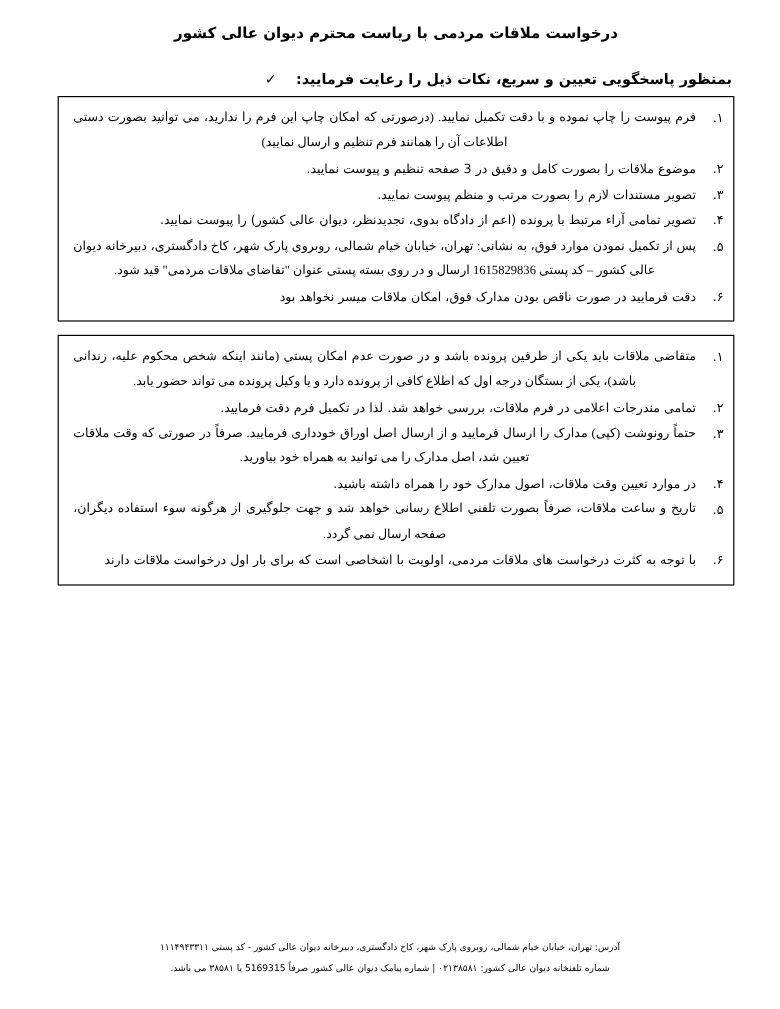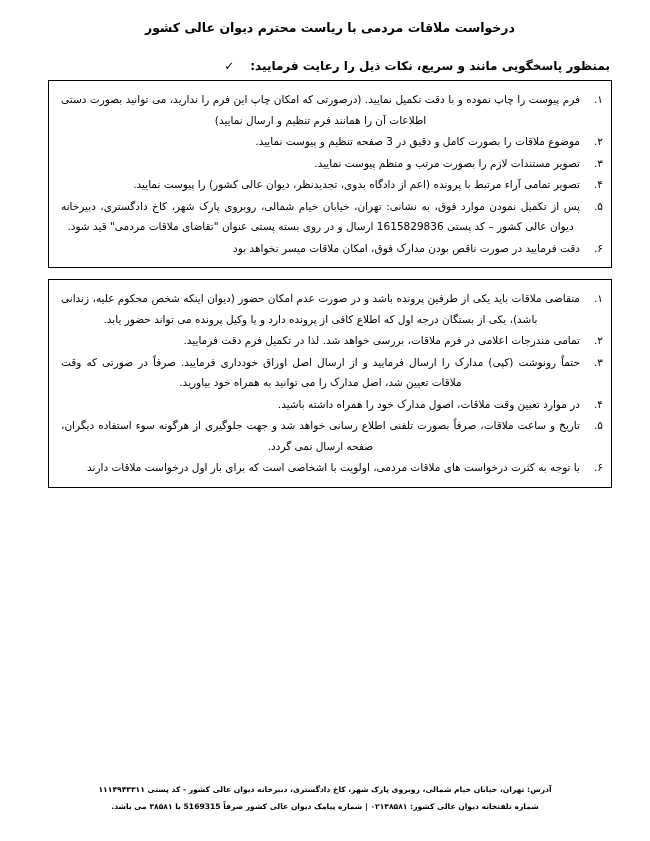--- a/index.html
+++ b/index.html
@@ -49,49 +49,50 @@
   }
   .item-num {
     flex: 0 0 16px;
     text-align: right;
     white-space: nowrap;
   }
   .item-text { flex: 1; text-align: right; }
   .item.center-last .item-text {
     text-align: justify;
     text-align-last: center;
+    font-family: Liberation Serif, serif;
   }
 
   .notes-heading {
     font-weight: bold;
     font-size: 11.5px;
     line-height: 22px;
     margin-bottom: 2px;
   }
 
   .footer {
     position: absolute;
     top: 781px;
     left: 0;
     width: 100%;
     text-align: center;
     font-size: 7.6px;
-    font-weight: bold;
+    font-weight: normal;
     line-height: 17px;
   }
 </style>
 </head>
 <body>
 
 <div class="page">
 
   <div class="doc-title">درخواست ملاقات مردمی با ریاست محترم دیوان عالی کشور</div>
 
   <div class="heading-row">
-    <span>بمنظور پاسخگویی مانند و سریع، نکات ذیل را رعایت فرمایید:</span>
+    <span>بمنظور پاسخگویی تعیین و سریع، نکات ذیل را رعایت فرمایید:</span>
     <span class="check">✓</span>
   </div>
 
   <div class="box">
     <div class="item center-last">
       <span class="item-num">۱.</span>
       <span class="item-text">فرم پیوست را چاپ نموده و با دقت تکمیل نمایید. (درصورتی که امکان چاپ این فرم را ندارید، می توانید بصورت دستی اطلاعات آن را همانند فرم تنظیم و ارسال نمایید)</span>
     </div>
     <div class="item">
       <span class="item-num">۲.</span>
@@ -111,21 +112,21 @@
     </div>
     <div class="item">
       <span class="item-num">۶.</span>
       <span class="item-text">دقت فرمایید در صورت ناقص بودن مدارک فوق، امکان ملاقات میسر نخواهد بود</span>
     </div>
   </div>
 
   <div class="box">
     <div class="item center-last">
       <span class="item-num">۱.</span>
-      <span class="item-text">متقاضی ملاقات باید یکی از طرفین پرونده باشد و در صورت عدم امکان حضور (دیوان اینکه شخص محکوم علیه، زندانی باشد)، یکی از بستگان درجه اول که اطلاع کافی از پرونده دارد و یا وکیل پرونده می تواند حضور یابد.</span>
+      <span class="item-text">متقاضی ملاقات باید یکی از طرفین پرونده باشد و در صورت عدم امکان پستی (مانند اینکه شخص محکوم علیه، زندانی باشد)، یکی از بستگان درجه اول که اطلاع کافی از پرونده دارد و یا وکیل پرونده می تواند حضور یابد.</span>
     </div>
     <div class="item">
       <span class="item-num">۲.</span>
       <span class="item-text">تمامی مندرجات اعلامی در فرم ملاقات، بررسی خواهد شد. لذا در تکمیل فرم دقت فرمایید.</span>
     </div>
     <div class="item center-last">
       <span class="item-num">۳.</span>
       <span class="item-text">حتماً رونوشت (کپی) مدارک را ارسال فرمایید و از ارسال اصل اوراق خودداری فرمایید. صرفاً در صورتی که وقت ملاقات تعیین شد، اصل مدارک را می توانید به همراه خود بیاورید.</span>
     </div>
     <div class="item">

